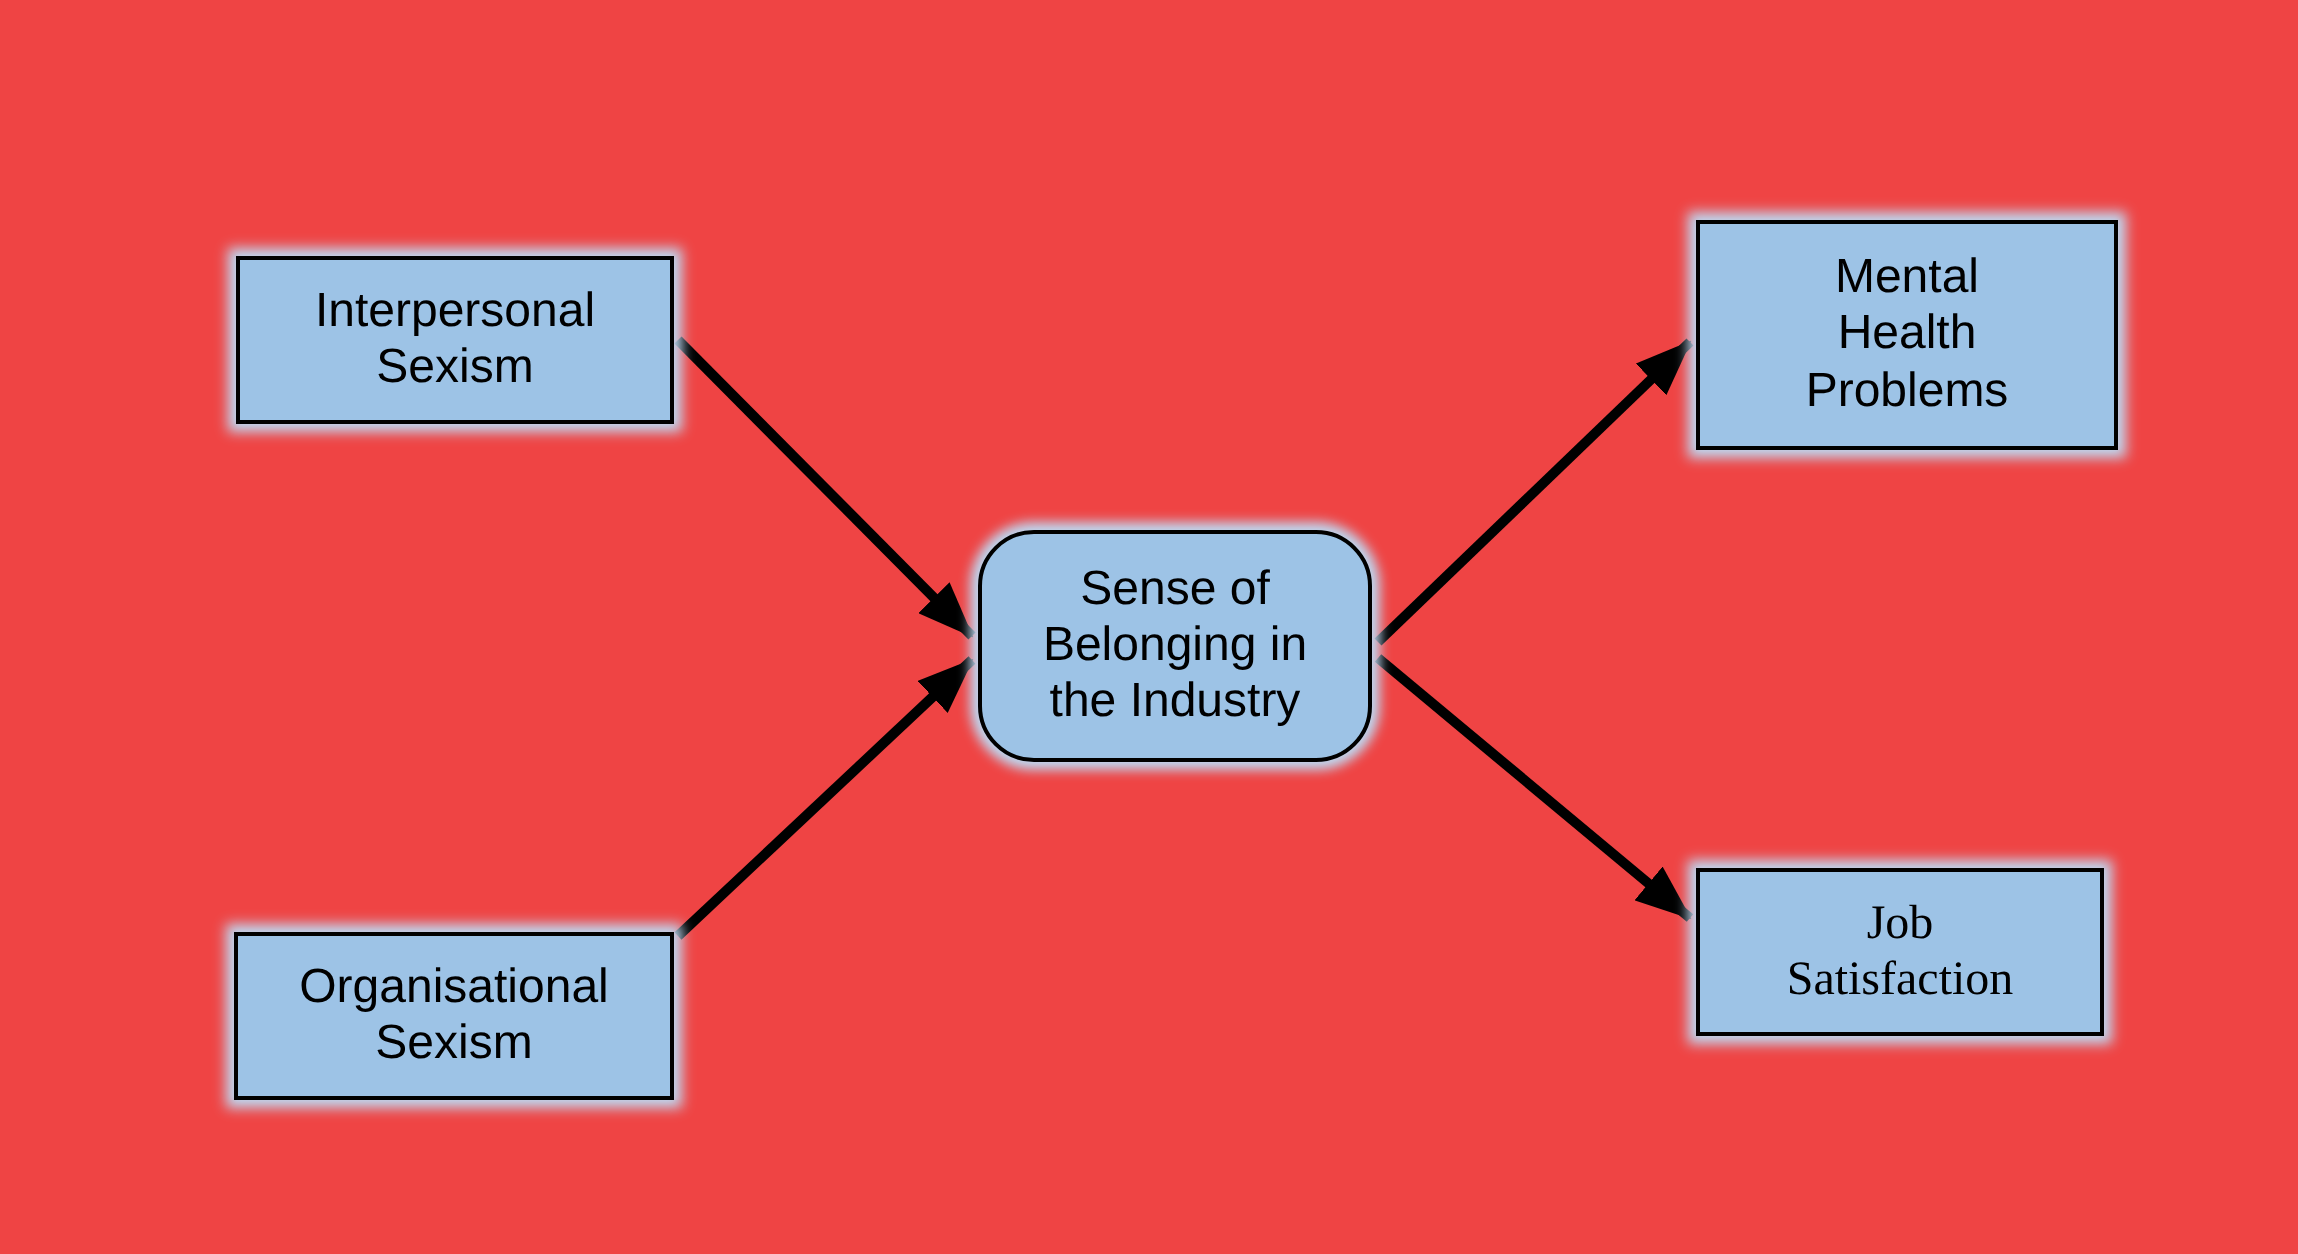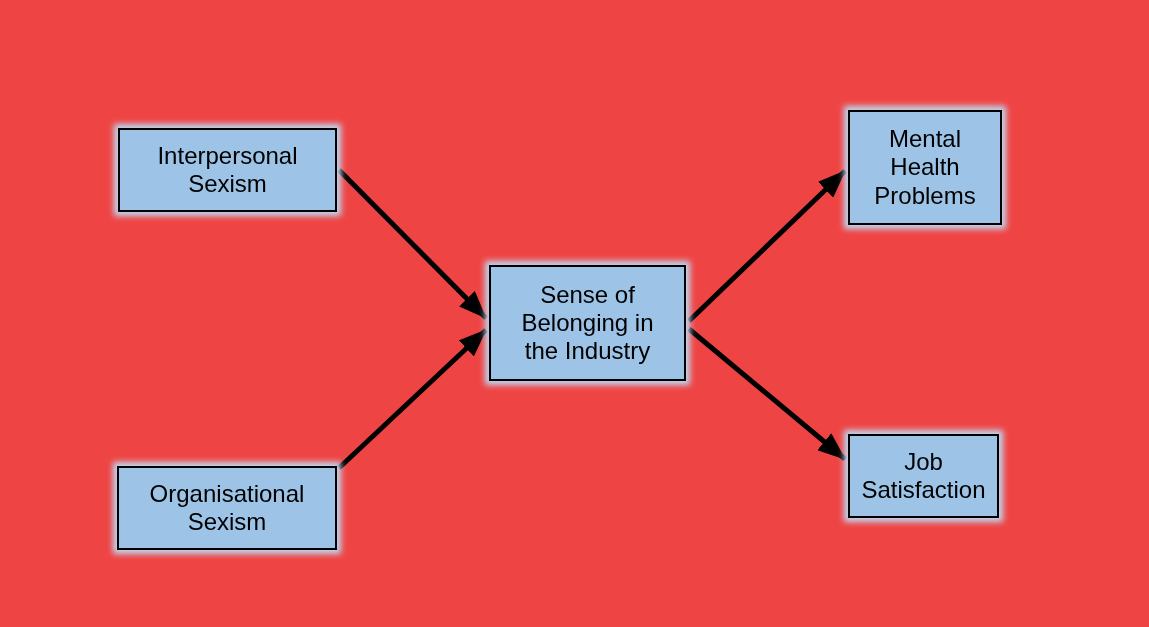--- a/index.html
+++ b/index.html
@@ -37,23 +37,23 @@
     position: absolute;
     left: 0;
     top: 0;
     width: 1149px;
     height: 627px;
     z-index: 1;
   }
   
   #node-interpersonal { left: 118px; top: 128px; width: 219px; height: 84px; }
   #node-organisational { left: 117px; top: 434px; width: 220px; height: 84px; margin-top: 32px; }
-  #node-belonging { left: 489px; top: 265px; width: 197px; height: 116px; }
-  #node-mental { left: 848px; top: 110px; width: 154px; height: 115px; }
-  #node-job { left: 848px; top: 434px; width: 151px; height: 84px; }
+  #node-belonging { left: 489px; top: 265px; width: 197px; height: 116px; border-radius: 28px; }
+  #node-mental { left: 848px; top: 110px; width: 211px; height: 115px; }
+  #node-job { left: 848px; top: 434px; width: 204px; height: 84px; font-family: Liberation Serif, serif; }
 </style>
 </head>
 <body>
 
 <div class="canvas">
 
   <svg class="edges-layer" width="1149" height="627" viewBox="0 0 1149 627" xmlns="http://www.w3.org/2000/svg">
     <defs>
       <marker id="arrowhead" markerUnits="userSpaceOnUse" markerWidth="28" markerHeight="22" refX="27" refY="11" orient="auto">
         <path d="M0,0 L28,11 L0,22 Z" fill="#000000"></path>

